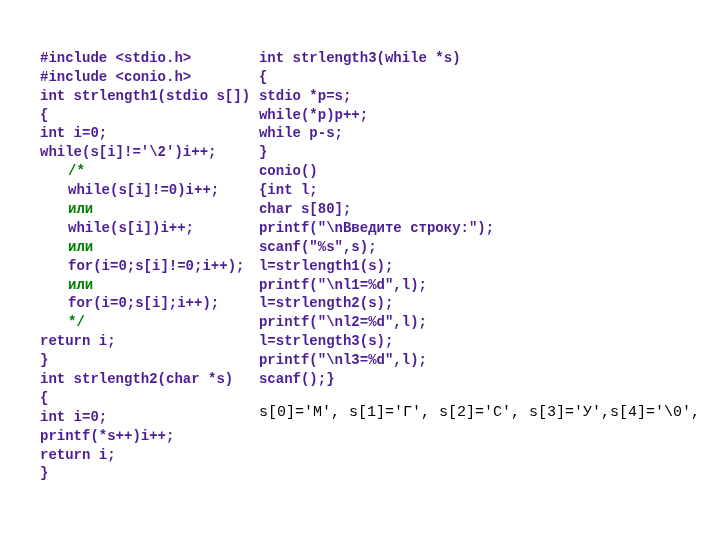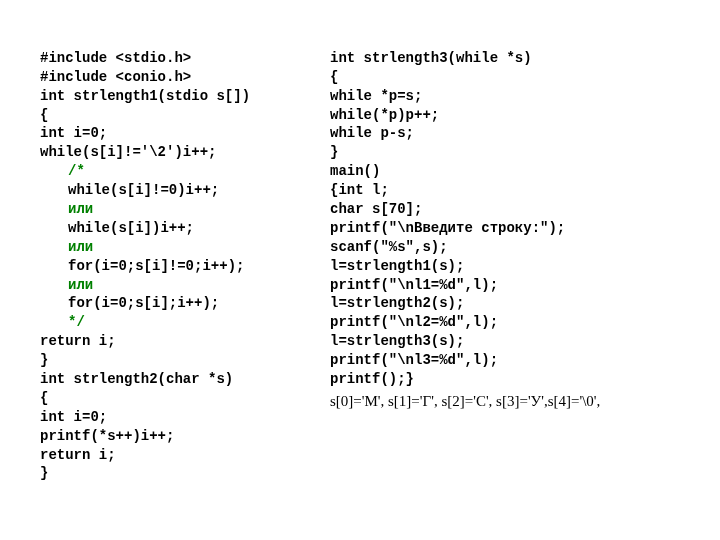--- a/index.html
+++ b/index.html
@@ -19,28 +19,28 @@
   }
   .col {
     white-space: pre;
   }
   .col-left {
     width: 290px;
   }
   .col-right {
     flex: 1;
   }
-  .code-line { font-weight: bold; color: #000000; }
+  .code-line { font-weight: bold; color: #4c1d95; }
   .indent { padding-left: 28px; display: block; }
   .comment { color: #008000; font-weight: bold; }
   .bottomline {
-    font-family: Liberation Serif, serif;
+    font-family: Liberation Mono, monospace;
     font-size: 15px;
     font-weight: normal;
-    margin-top: 2px;
+    margin-top: 14px;
   }
 </style>
 </head>
 <body>
 
 <div class="page">
   <div class="col col-left">
 <span class="code-line">#include &lt;stdio.h&gt;</span>
 <span class="code-line">#include &lt;conio.h&gt;</span>
 <span class="code-line">int strlength1(stdio s[])</span>
@@ -52,31 +52,31 @@
 <span class="code-line">int strlength2(char *s)</span>
 <span class="code-line">{</span>
 <span class="code-line">int i=0;</span>
 <span class="code-line">printf(*s++)i++;</span>
 <span class="code-line">return i;</span>
 <span class="code-line">}</span>
 </div>
   <div class="col col-right">
 <span class="code-line">int strlength3(while *s)</span>
 <span class="code-line">{</span>
-<span class="code-line">while *p=s;</span>
+<span class="code-line">stdio *p=s;</span>
 <span class="code-line">while(*p)p++;</span>
 <span class="code-line">while p-s;</span>
 <span class="code-line">}</span>
-<span class="code-line">main()</span>
+<span class="code-line">conio()</span>
 <span class="code-line">{int l;</span>
-<span class="code-line">char s[70];</span>
+<span class="code-line">char s[80];</span>
 <span class="code-line">printf("\nВведите строку:");</span>
 <span class="code-line">scanf("%s",s);</span>
 <span class="code-line">l=strlength1(s);</span>
 <span class="code-line">printf("\nl1=%d",l);</span>
 <span class="code-line">l=strlength2(s);</span>
 <span class="code-line">printf("\nl2=%d",l);</span>
 <span class="code-line">l=strlength3(s);</span>
 <span class="code-line">printf("\nl3=%d",l);</span>
-<span class="code-line">printf();}</span>
+<span class="code-line">scanf();}</span>
 <div class="bottomline">s[0]='М', s[1]='Г', s[2]='С', s[3]='У',s[4]='\0',</div>
 </div>
 </div>
 
 </body></html>

